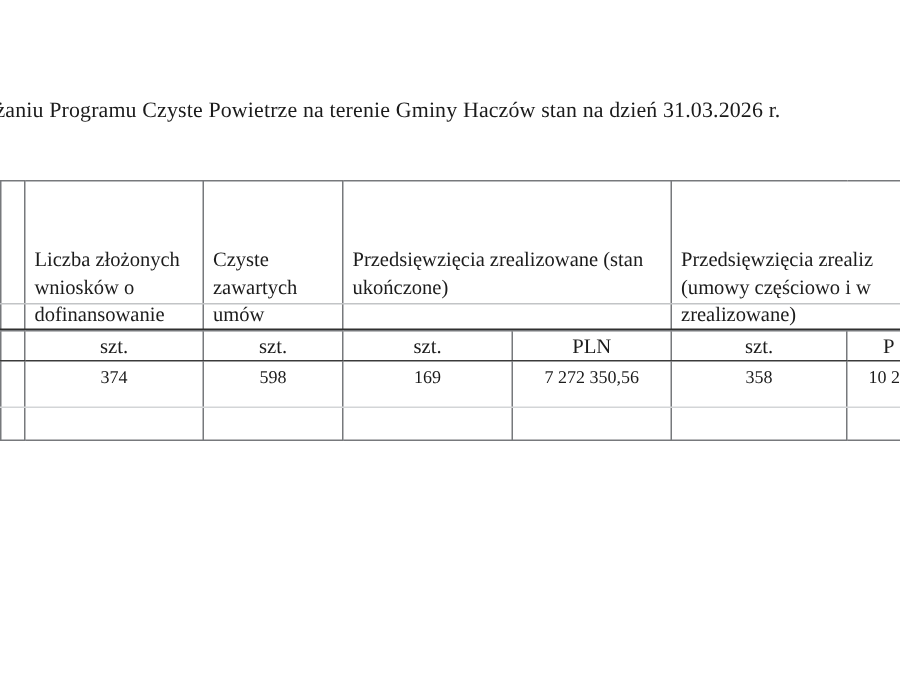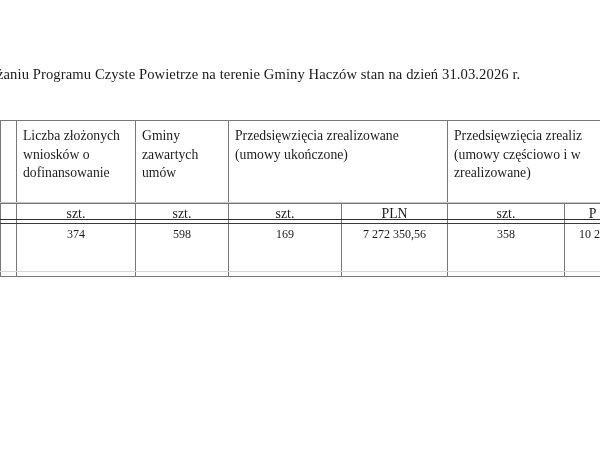--- a/index.html
+++ b/index.html
@@ -70,20 +70,21 @@
   tr.head-row td {
     height: 82px;
     vertical-align: top;
   }
   .head-txt {
     display: block;
     padding: 6px 5px 0 6px;
     line-height: 18.5px;
     font-size: 13.7px;
     white-space: nowrap;
+    margin-top: 37px;
   }
   .head-txt.wrapped {
     white-space: normal;
   }
 
   
   tr.unit-row td {
     height: 19px;
     text-align: center;
     vertical-align: middle;
@@ -160,24 +161,24 @@
     <tbody>
 
       <tr class="head-row">
         <td>
           <span class="head-txt empty-cell"></span>
         </td>
         <td>
           <span class="head-txt wrapped">Liczba złożonych wniosków o dofinansowanie</span>
         </td>
         <td>
-          <span class="head-txt wrapped">Gminy zawartych umów</span>
+          <span class="head-txt wrapped">Czyste zawartych umów</span>
         </td>
         <td colspan="2">
-          <span class="head-txt wrapped">Przedsięwzięcia zrealizowane (umowy ukończone)</span>
+          <span class="head-txt wrapped">Przedsięwzięcia zrealizowane (stan ukończone)</span>
         </td>
         <td colspan="2">
           <span class="head-txt wrapped">Przedsięwzięcia zrealiz (umowy częściowo i w zrealizowane)</span>
         </td>
       </tr>
 
       <tr class="unit-row">
         <td>
           <span class="cellv empty-cell"></span>
         </td>

